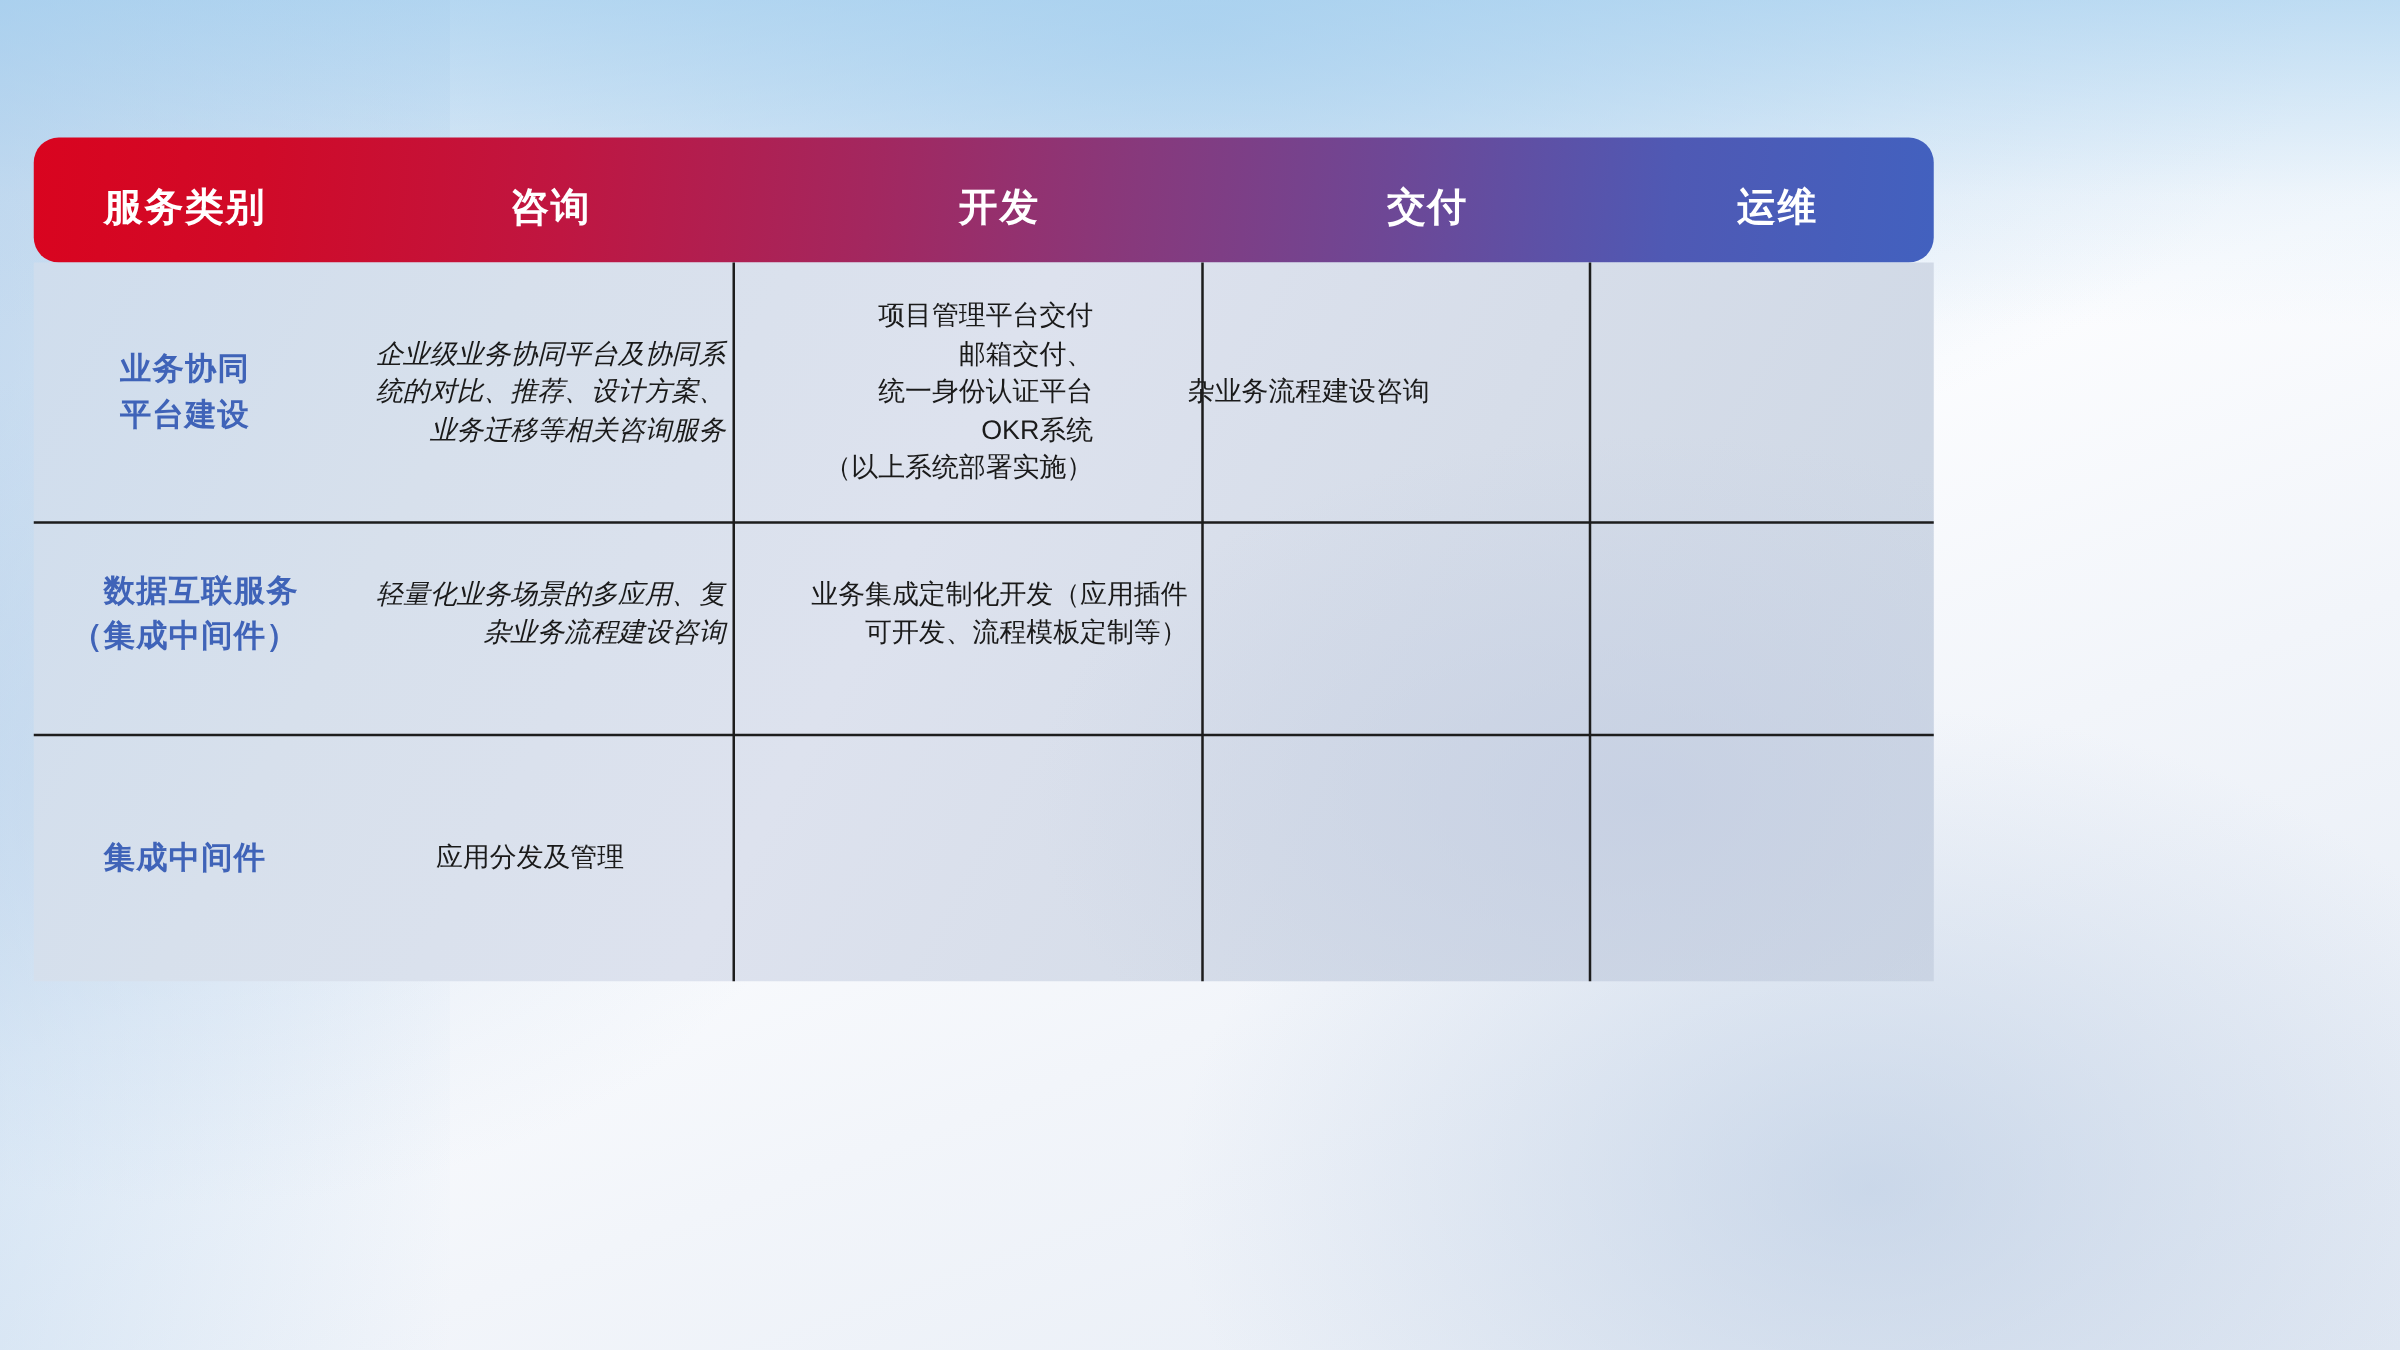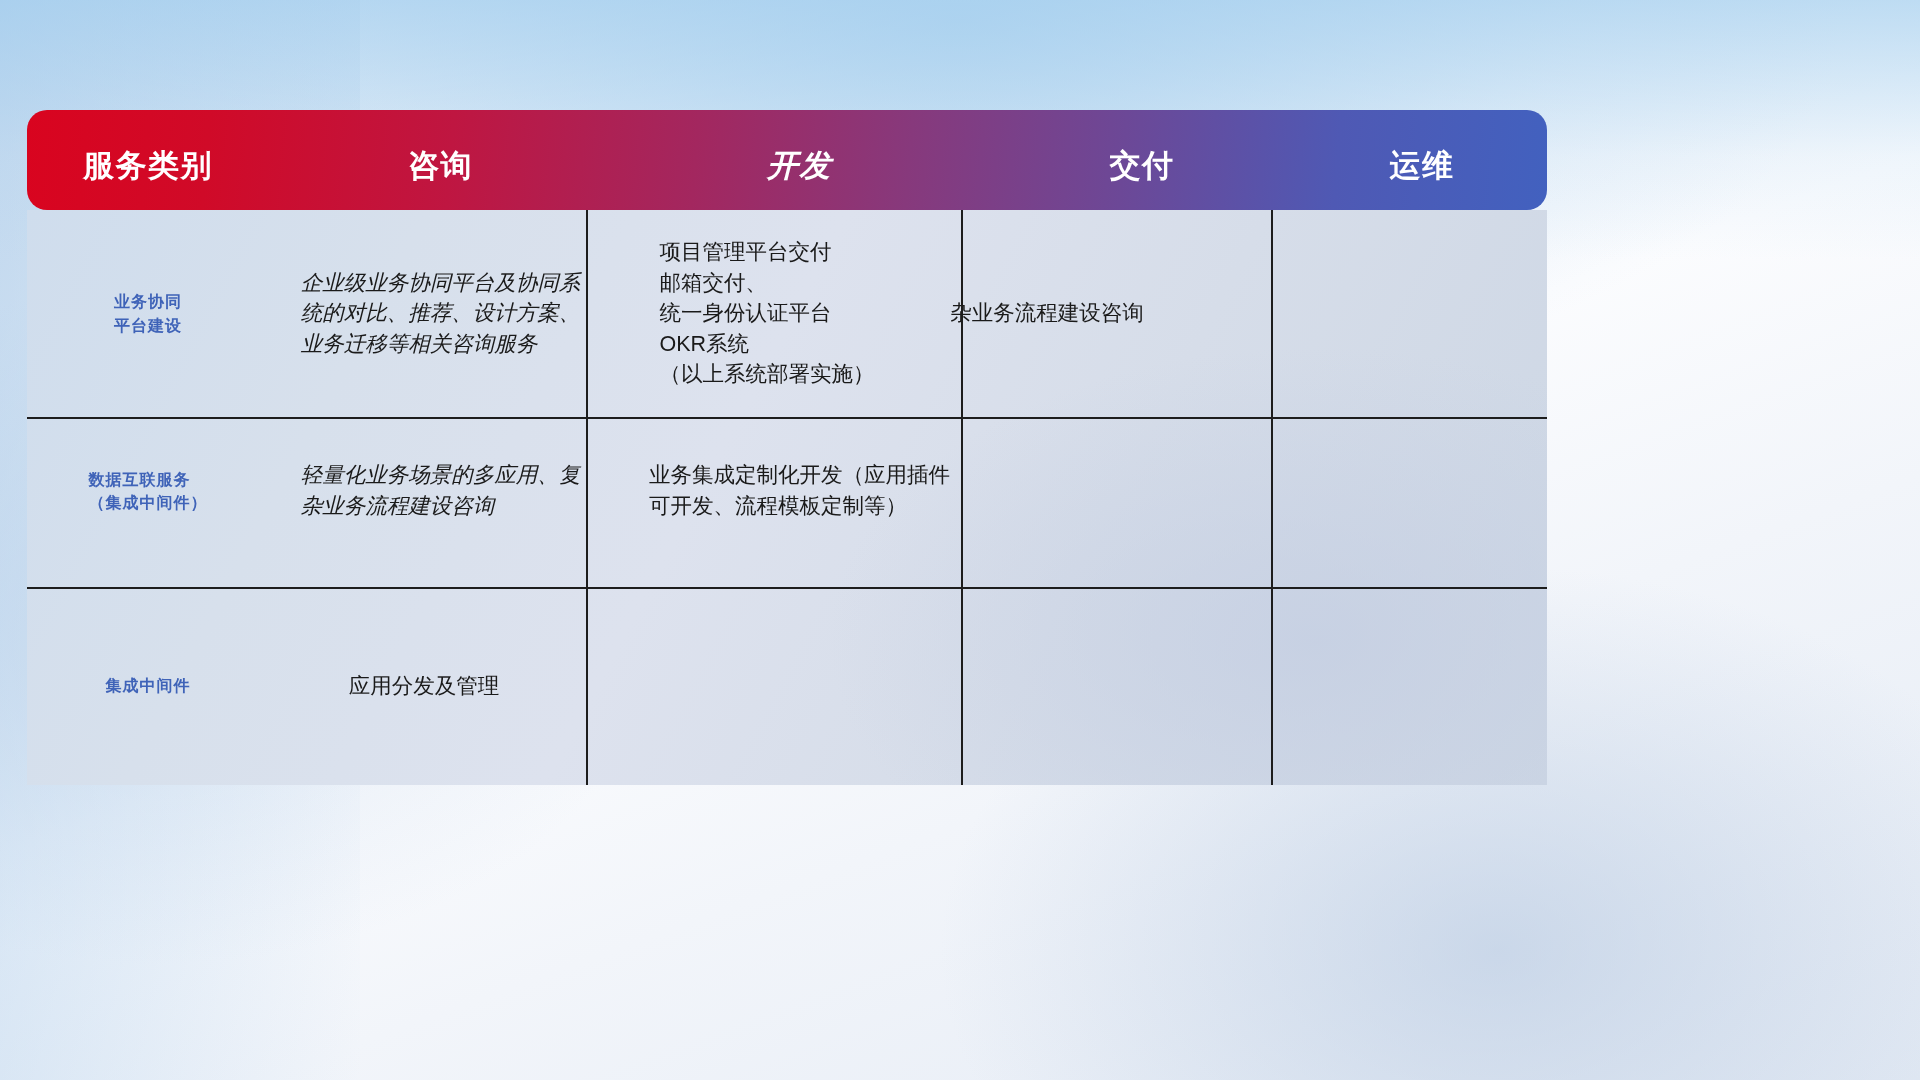--- a/index.html
+++ b/index.html
@@ -74,21 +74,21 @@
     height: 84px;
     padding-bottom: 4px;
     color: #ffffff;
     font-size: 31px;
     font-weight: 700;
     letter-spacing: 1.5px;
     white-space: nowrap;
   }
   .hcell.c0 { width: 242px; }
   .hcell.c1 { width: 343px; }
-  .hcell.c2 { width: 375px; font-style: italic; }
+  .hcell.c2 { width: 375px; }
   .hcell.c3 { width: 310px; }
   .hcell.c4 { width: 250px; }
 
   
   #table-body {
     position: relative;
     width: 1520px;
     height: 575px;
     background:
       radial-gradient(ellipse 700px 420px at 85% 75%, rgba(196,206,226,0.75) 0%, rgba(196,206,226,0) 70%),
@@ -102,37 +102,37 @@
     display: flex;
   }
   #row-0 { top: 0;   height: 207px; }
   #row-1 { top: 219px; height: 124px; }
   #row-2 { top: 377px; height: 198px; }
 
   .cell {
     display: flex;
     align-items: center;
     justify-content: center;
-    text-align: left;
+    text-align: right;
     padding: 6px 14px;
     line-height: 1.42;
     font-size: 21.5px;
     color: #1a1a1a;
     white-space: pre-line;
   }
   .cell.c0 { width: 242px; }
   .cell.c1 { width: 343px; font-style: italic; }
   .cell.c2 { width: 375px; }
   .cell.c3 { width: 310px; }
   .cell.c4 { width: 250px; }
 
   .cell.c0 {
     color: #3f63b8;
     font-weight: 700;
-    font-size: 16px;
+    font-size: 25px;
     letter-spacing: 1px;
     line-height: 1.45;
   }
 
   
   .hrule {
     position: absolute;
     left: 0;
     width: 1520px;
     height: 2px;

